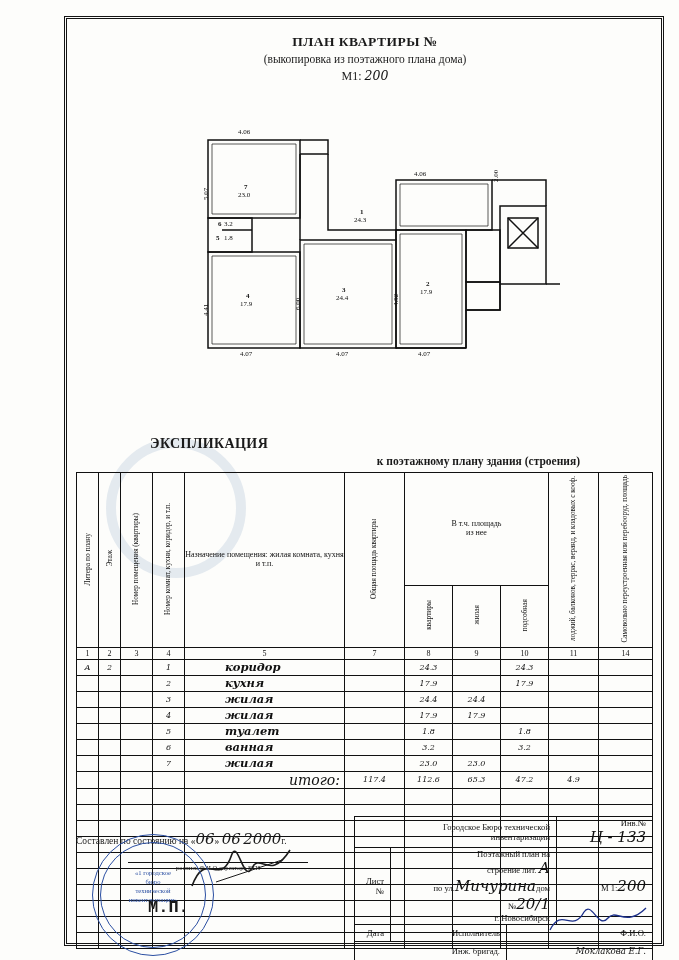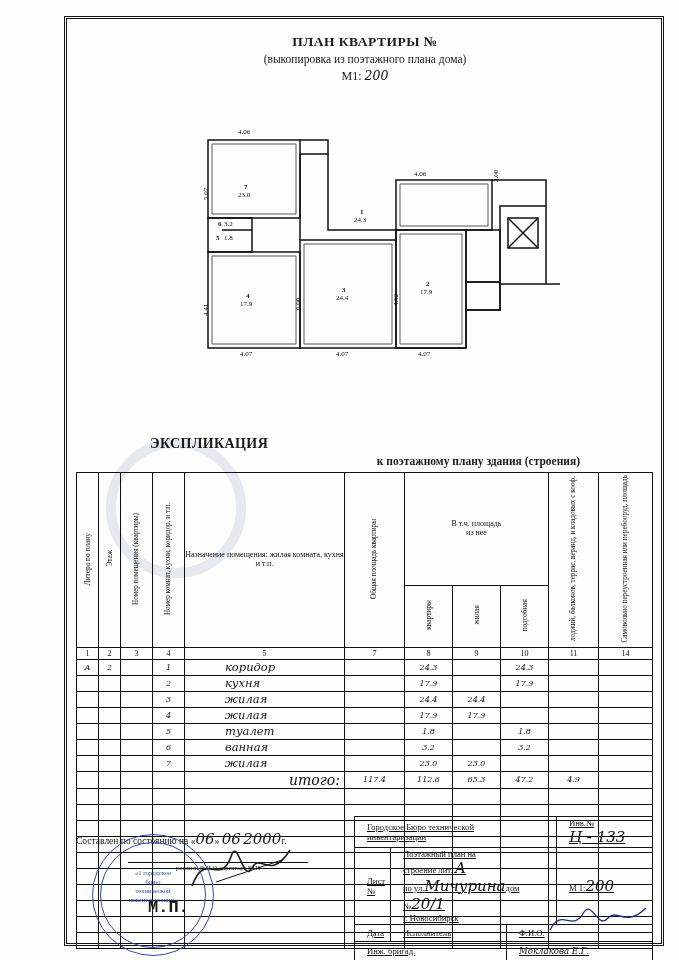--- a/index.html
+++ b/index.html
@@ -119,37 +119,38 @@
     font-size:11px;
     color:#111;
   }
   .name-hand{
     font-family:"DejaVu Serif",serif;
     font-style:italic;
     font-size:11.5px;
     padding-left:40px;
     text-align:left;
     display:block;
+    font-weight:bold;
   }
   .itogo{
     font-family:"DejaVu Serif",serif;font-style:italic;font-size:14px;
     text-align:right;padding-right:4px;display:block;
   }
 
   
   .bottom{
     position:absolute;left:76px;top:816px;width:576px;height:120px;
   }
   .btbl{
     border-collapse:collapse;table-layout:fixed;position:absolute;
     left:278px;top:0;width:298px;
   }
   .btbl td{
-    border:0.8px solid #111;font-size:8.6px;text-align:left;
-    padding:1px 12px;color:#111;vertical-align:middle;text-decoration:underline;
+    border:0.8px solid #111;font-size:8.6px;text-align:right;
+    padding:1px 6px;color:#111;vertical-align:middle;
   }
   .bhand{font-family:"DejaVu Serif",serif;font-style:italic;font-size:15px;}
 
   .signblock{
     position:absolute;left:0;top:14px;width:272px;
   }
   .sign-line{
     font-size:9.5px;
   }
   .sign-small{

